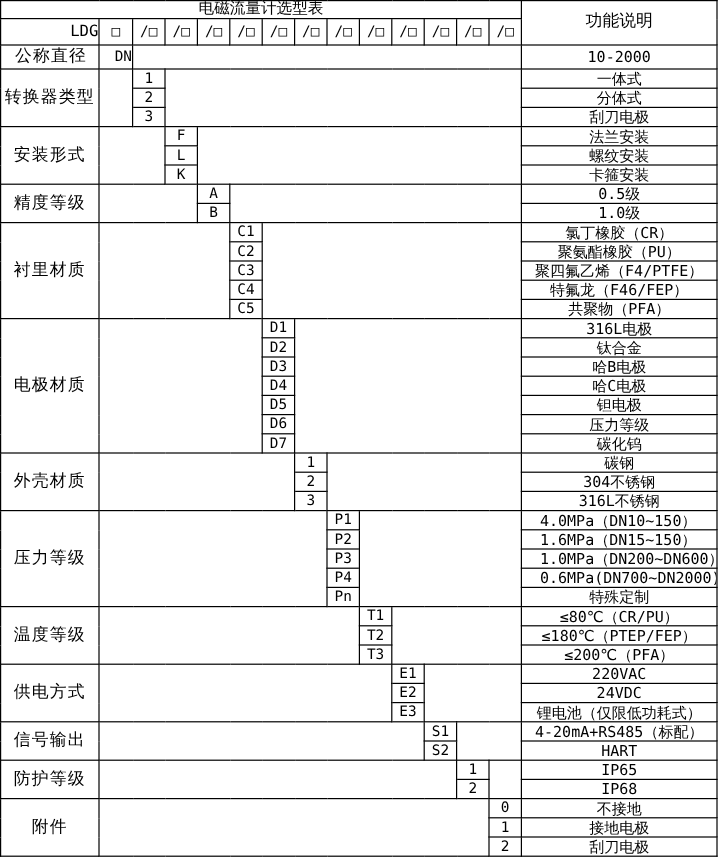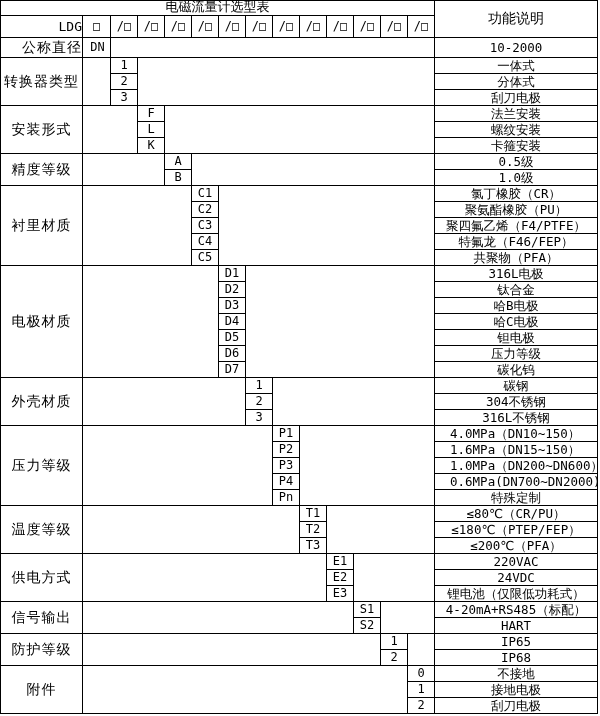--- a/index.html
+++ b/index.html
@@ -45,31 +45,31 @@
   td.fn-header {
     font-size: 14px;
     font-family: "DejaVu Sans", sans-serif;
   }
   td.label {
     font-size: 14px;
     font-family: "DejaVu Sans", sans-serif;
     letter-spacing: 1px;
   }
   td.dn-label {
-    text-align: right;
+    text-align: center;
     padding-left: 2px;
     letter-spacing: 1px;
   }
   td.model {
     text-align: right;
     padding-left: 4px;
     font-size: 13px;
   }
   td.dn-code {
-    text-align: center;
+    text-align: right;
     padding-left: 2px;
   }
   td.code { font-size: 12px; }
   td.fn   { font-size: 12.5px; }
   td.fn.left {
     text-align: left;
     padding-left: 15px;
   }
   td.empty { background: #fff; }
 </style>

